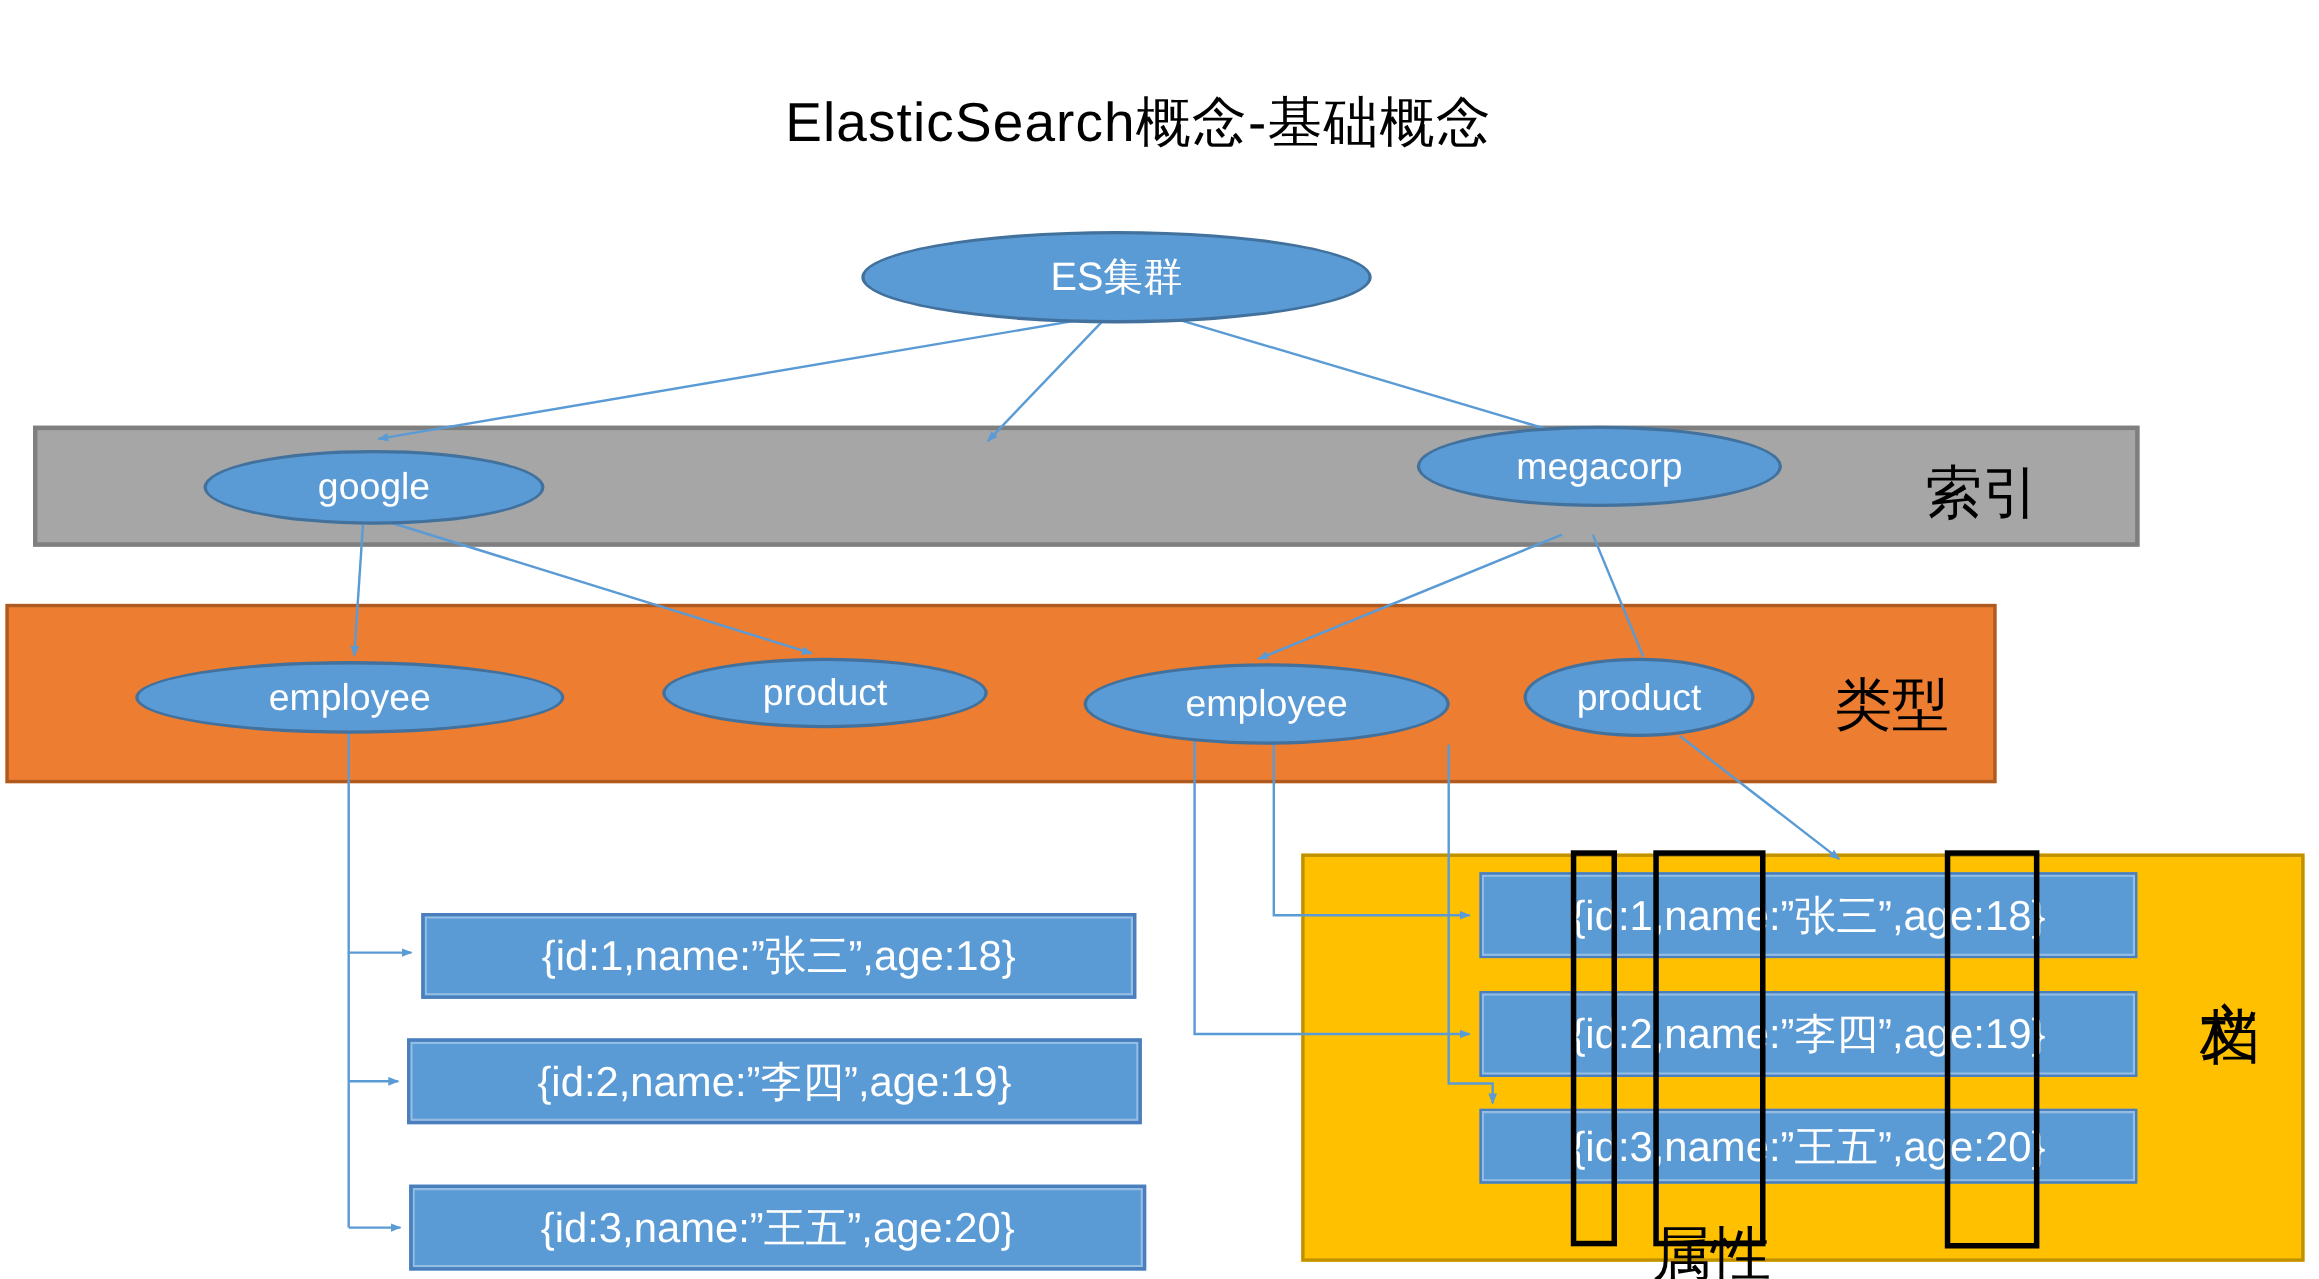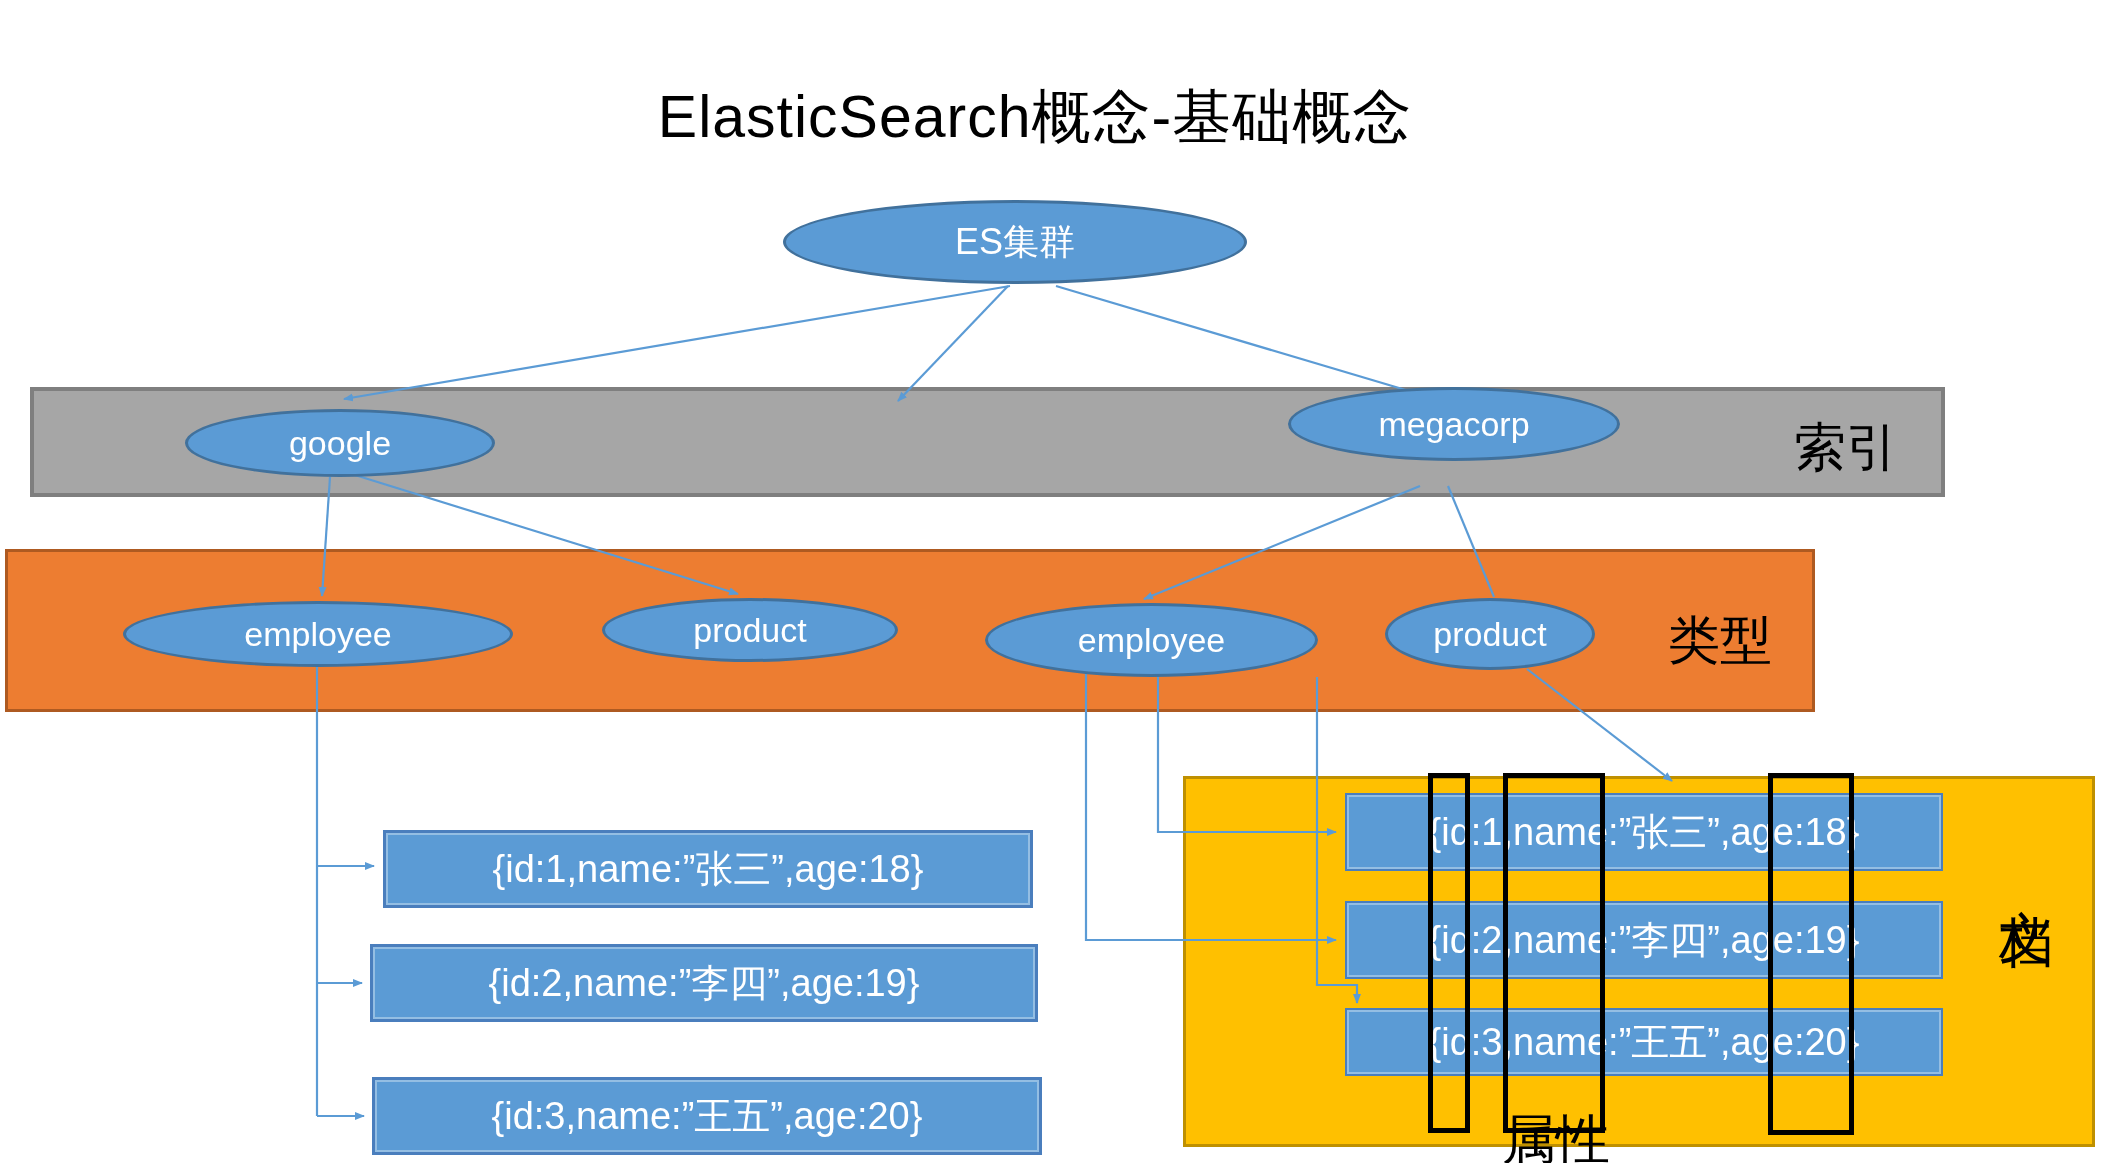--- a/index.html
+++ b/index.html
@@ -1,19 +1,19 @@
 <!DOCTYPE html>
 <html><head>
 <meta charset="utf-8">
 <style>
   html,body{margin:0;padding:0;background:#fff;}
   #stage{position:relative;width:2108px;height:1163px;overflow:hidden;
          font-family:"Liberation Sans",sans-serif;background:#fff;}
   .title{position:absolute;left:535px;top:78px;width:1000px;text-align:center;
-         font-size:59px;color:#000;letter-spacing:1px;}
+         font-size:50px;color:#000;letter-spacing:1px;}
   .band{position:absolute;box-sizing:border-box;}
   .band-gray{left:30px;top:387px;width:1915px;height:110px;background:#a6a6a6;border:4px solid #7f7f7f;}
   .band-orange{left:5px;top:549px;width:1810px;height:163px;background:#ed7d31;border:3px solid #ae5a21;}
   .panel-yellow{left:1183px;top:776px;width:912px;height:371px;background:#ffc000;border:3px solid #bf9000;}
   .ellipse{position:absolute;box-sizing:border-box;border-radius:50%;
            background:#5b9bd5;border:3px solid #41719c;color:#fff;
            display:flex;align-items:center;justify-content:center;font-size:34px;}
   .ellipse.big{font-size:36px;}
   .caption{position:absolute;color:#000;font-size:52px;white-space:nowrap;}
   .caption.vertical{writing-mode:vertical-rl;letter-spacing:6px;font-size:54px;}
@@ -52,31 +52,31 @@
     <path class="wire" d="M1527,669 L1672,781" marker-end="url(#arr)"></path>
     <path class="wire" d="M317,665 L317,1116"></path>
     <path class="wire" d="M317,866 L374,866" marker-end="url(#arr)"></path>
     <path class="wire" d="M317,983 L362,983" marker-end="url(#arr)"></path>
     <path class="wire" d="M317,1116 L364,1116" marker-end="url(#arr)"></path>
     <path class="wire" d="M1158,674 L1158,832 L1336,832" marker-end="url(#arr)"></path>
     <path class="wire" d="M1086,670 L1086,940 L1336,940" marker-end="url(#arr)"></path>
     <path class="wire" d="M1317,677 L1317,985 L1357,985 L1357,1003" marker-end="url(#arr)"></path>
   </svg>
 
-  <div class="ellipse big" style="left:783px;top:200px;width:464px;height:84px;">
+  <div class="ellipse big" style="left:783px;top:210px;width:464px;height:84px;">
     <span>ES集群</span>
   </div>
 
   <div class="ellipse" style="left:185px;top:409px;width:310px;height:68px;">
     <span>google</span>
   </div>
   <div class="ellipse" style="left:1288px;top:387px;width:332px;height:74px;">
     <span>megacorp</span>
   </div>
-  <div class="caption" style="left:1750px;top:413px;margin-left:44px;">索引</div>
+  <div class="caption" style="left:1750px;top:413px;">索引</div>
 
   <div class="ellipse" style="left:123px;top:601px;width:390px;height:66px;">
     <span>employee</span>
   </div>
   <div class="ellipse" style="left:602px;top:598px;width:296px;height:64px;">
     <span>product</span>
   </div>
   <div class="ellipse" style="left:985px;top:603px;width:333px;height:74px;">
     <span>employee</span>
   </div>

